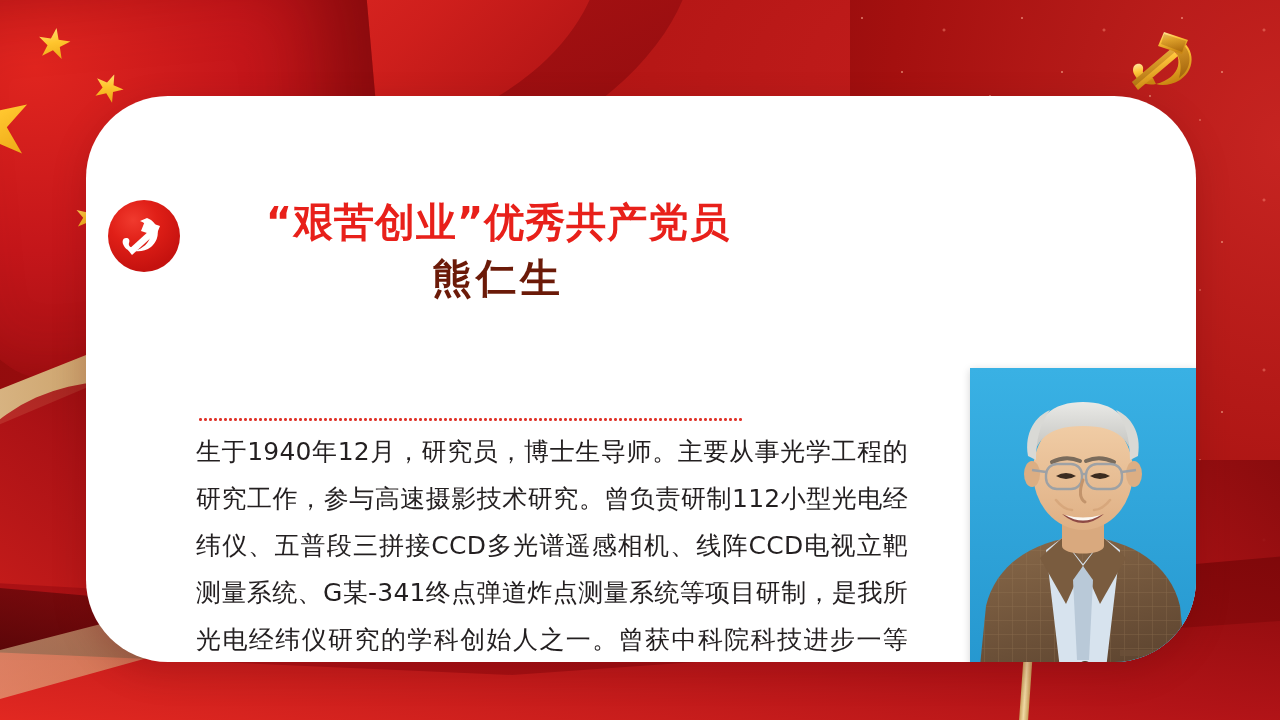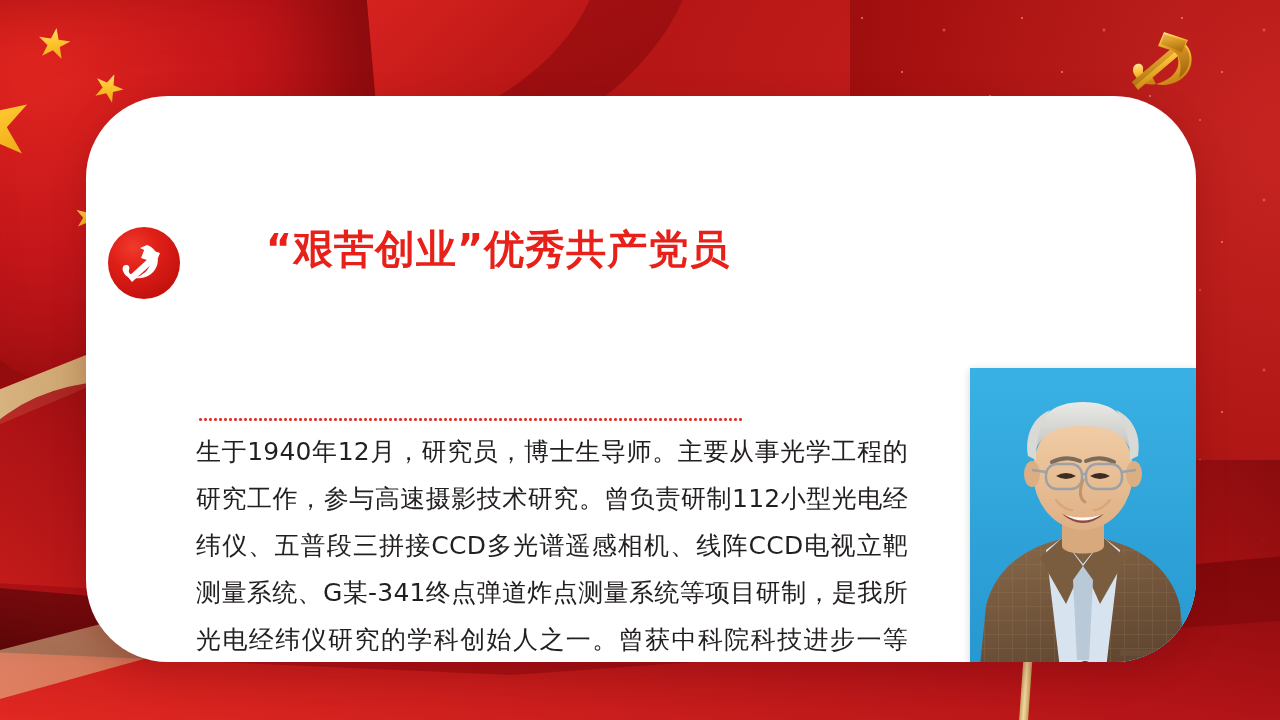--- a/index.html
+++ b/index.html
@@ -133,21 +133,21 @@
     position:absolute;left:86px;top:96px;width:1110px;height:566px;
     background:#FFFFFF;
     border-radius:82px;
     box-shadow:0 10px 34px rgba(90,6,8,.22);
     overflow:hidden;
   }
 
   
   .header{
     position:absolute;left:22px;top:100px;width:700px;
-    display:flex;align-items:flex-start;margin-top:27px;
+    display:flex;align-items:flex-start;
   }
   .badge{
     flex:0 0 auto;width:72px;height:72px;border-radius:50%;
     background:radial-gradient(75% 70% at 35% 28%, #F03A2E 0%, #E01F17 45%, #C5120F 100%);
     display:flex;align-items:center;justify-content:center;
     margin-top:4px;
   }
   .badge svg{width:48px;height:48px;display:block;}
   .titles{flex:1 1 auto;margin-left:14px;text-align:center;padding-right:6px;}
   .title-main{
@@ -251,20 +251,21 @@
           <path d="M27 6 C39 10 42 26 31 35 C26 39 19 40 15 39 C23 36 29 31 30 25 C31 18 28 12 20 9 Z" fill="#FFFFFF"></path>
           <path d="M15 39 C9 40 5 37 3 32 C2 29 3 26 6 26 C9 26 10 28 9 31 C8 34 11 36 15 36 Z" fill="#FFFFFF"></path>
 
           <path d="M8 38 L30 18 L34 23 L12 43 Z" fill="#FFFFFF"></path>
 
           <path d="M25 9 L40 14 L36 24 L21 19 Z" fill="#FFFFFF"></path>
         </svg>
       </div>
       <div class="titles">
         <div class="title-main">“艰苦创业”优秀共产党员</div>
+        <div class="title-name">熊仁生</div>
       </div>
     </div>
 
     <div class="divider"></div>
 
     <div class="bio">生于1940年12月，研究员，博士生导师。主要从事光学工程的研究工作，参与高速摄影技术研究。曾负责研制112小型光电经纬仪、五普段三拼接CCD多光谱遥感相机、线阵CCD电视立靶测量系统、G某-341终点弹道炸点测量系统等项目研制，是我所光电经纬仪研究的学科创始人之一。曾获中科院科技进步一等奖，享受国务院特殊津贴。</div>
 
     <div class="portrait">
       <svg viewBox="0 0 226 318" xmlns="http://www.w3.org/2000/svg" aria-hidden="true">
         <defs>

